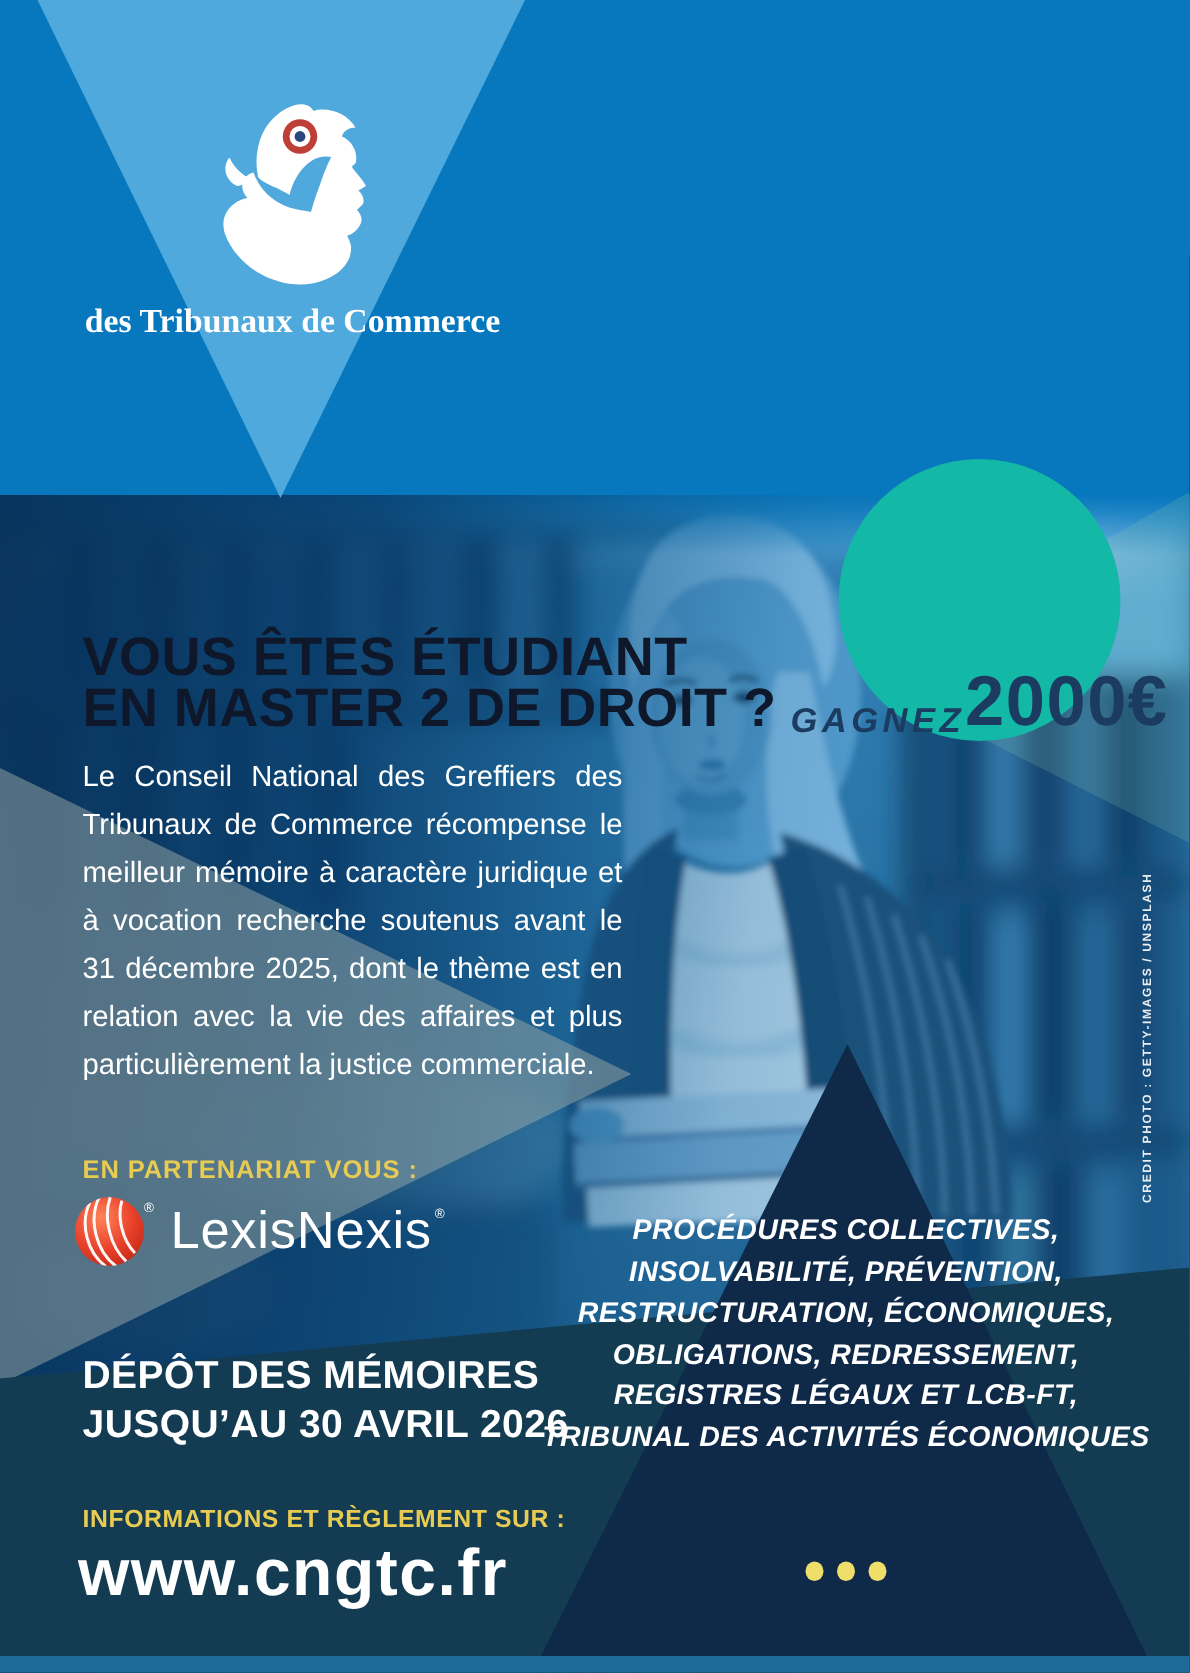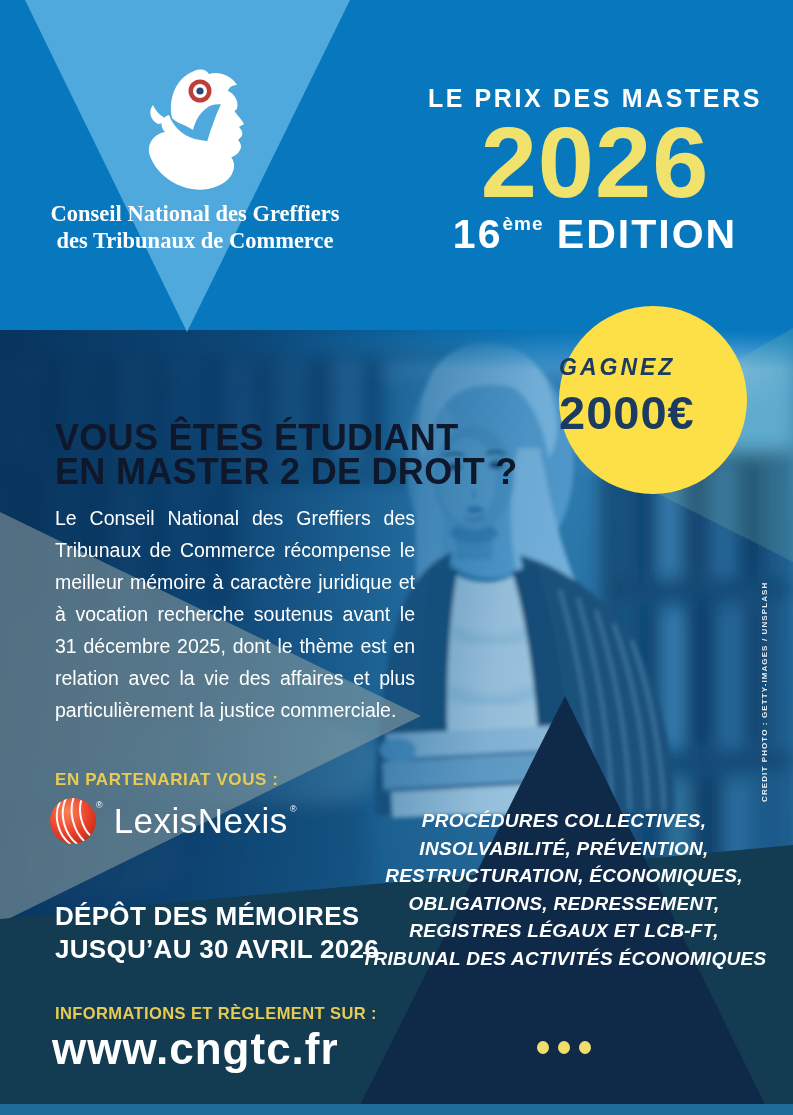--- a/index.html
+++ b/index.html
@@ -41,22 +41,22 @@
   
   .header-right{left:425px;top:84px;width:340px;z-index:10;text-align:center;color:#fff;}
   .kicker{font-size:25px;font-weight:800;letter-spacing:2.6px;white-space:nowrap;}
   .year{font-size:101px;font-weight:800;letter-spacing:1px;line-height:.92;
     margin-top:3px;color:#F1E26D;}
   .edition{font-size:41px;font-weight:800;letter-spacing:2px;margin-top:2px;white-space:nowrap;}
   .edition sup{font-size:19px;vertical-align:18px;letter-spacing:1px;}
 
   
   .badge{left:559px;top:306px;width:188px;height:188px;border-radius:50%;
-    background:#fde047;z-index:10;display:flex;flex-direction:column;
-    align-items:flex-start;justify-content:center;color:#1B3C60;}
+    background:#14b8a6;z-index:10;display:flex;flex-direction:row;
+    align-items:flex-end;justify-content:center;color:#1B3C60;}
   .badge-l1{font-size:23px;font-weight:800;font-style:italic;letter-spacing:3px;margin-top:-6px;}
   .badge-l2{font-size:47px;font-weight:700;letter-spacing:1px;margin-top:4px;}
 
   
   .headline{left:55px;top:421px;z-index:10;color:#0f172a;font-size:36px;line-height:34px;
     font-weight:800;letter-spacing:.3px;white-space:nowrap;}
   .body-text{left:55px;top:502px;width:360px;z-index:10;color:#fff;font-size:19.5px;
     line-height:32px;text-align:justify;}
   .partner-label{left:55px;top:770px;z-index:10;color:#E8CB52;font-size:17px;
     font-weight:700;letter-spacing:.6px;}
@@ -255,29 +255,23 @@
         C79,50 83,41 88,34 Z"></path>
       <path fill="#FFFFFF" d="M12,94 C8,82 16,72 27,70 C21,64 23,55 31,53 C36,67 48,76 62,78
         C80,80 94,90 96,102 C97,114 86,124 70,127 C46,131 20,116 12,94 Z"></path>
       <path fill="#FFFFFF" d="M20,62 C12,58 10,49 15,43 C18,50 24,55 29,57 C26,60 23,62 20,62 Z"></path>
       <circle cx="62" cy="29" r="11.5" fill="#BE3F38"></circle>
       <circle cx="62" cy="29" r="7" fill="#FFFFFF"></circle>
       <circle cx="62" cy="29" r="3.6" fill="#27477E"></circle>
     </svg>
   </div>
   <div class="abs org-name">
-    <div>Conseil National des Greffiers</div>
     <div>des Tribunaux de Commerce</div>
   </div>
 
-  <div class="abs header-right">
-    <div class="kicker">LE PRIX DES MASTERS</div>
-    <div class="year">2026</div>
-    <div class="edition"><span>16</span><sup>ème</sup><span> EDITION</span></div>
-  </div>
 
   <div class="abs badge">
     <div class="badge-l1">GAGNEZ</div>
     <div class="badge-l2">2000€</div>
   </div>
 
   <div class="abs headline">
     <div>VOUS ÊTES ÉTUDIANT</div>
     <div>EN MASTER 2 DE DROIT ?</div>
   </div>

